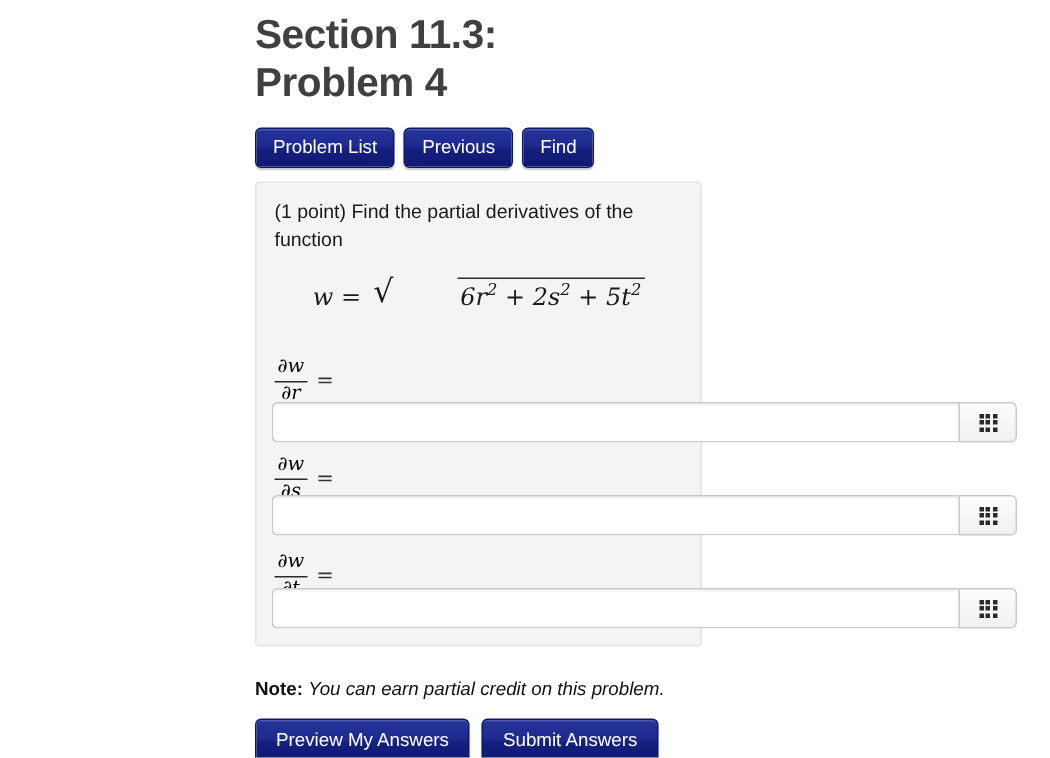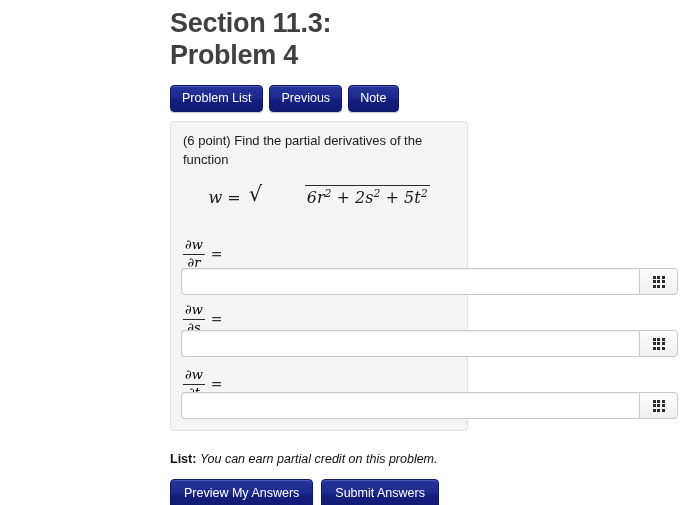--- a/index.html
+++ b/index.html
@@ -219,26 +219,26 @@
 <body>
 
 <div class="page">
 
   <h1 class="page-title">Section 11.3:
 Problem 4</h1>
 
   <div class="nav-bar">
     <div class="btn-blue">Problem List</div>
     <div class="btn-blue">Previous</div>
-    <div class="btn-blue">Note</div>
+    <div class="btn-blue">Find</div>
   </div>
 
   <div class="problem-panel">
 
-    <div class="prob-text">(6 point) Find the partial derivatives of the function</div>
+    <div class="prob-text">(1 point) Find the partial derivatives of the function</div>
 
     <div class="formula math">
       <span>w</span>
       <span style="font-style:normal;">=</span>
       <span class="sqrt">
         <span class="radical">√</span>
         <span class="radicand">
           <span><span>6</span><span>r</span><sup>2</sup></span><span style="font-style:normal;"> + </span><span><span>2</span><span>s</span><sup>2</sup></span><span style="font-style:normal;"> + </span><span><span>5</span><span>t</span><sup>2</sup></span>
         </span>
       </span>
@@ -321,21 +321,21 @@
             <i></i>
             <i></i>
             <i></i>
         </span>
       </div>
     </div>
 
   </div>
 
   <div class="note">
-    <b>List:</b>
+    <b>Note:</b>
     <i>You can earn partial credit on this problem.</i>
   </div>
 
   <div class="action-bar">
     <div class="btn-blue">Preview My Answers</div>
     <div class="btn-blue">Submit Answers</div>
   </div>
 
 </div>
 

